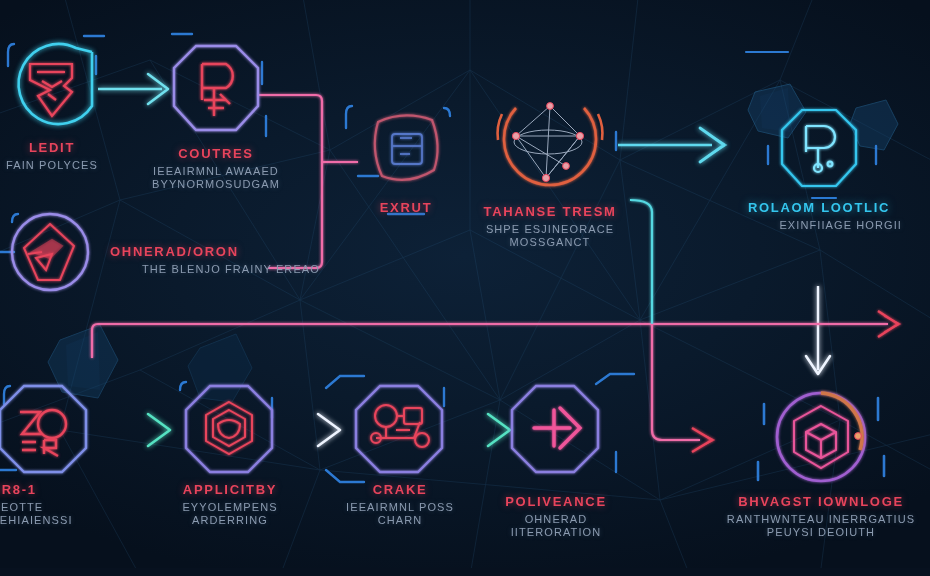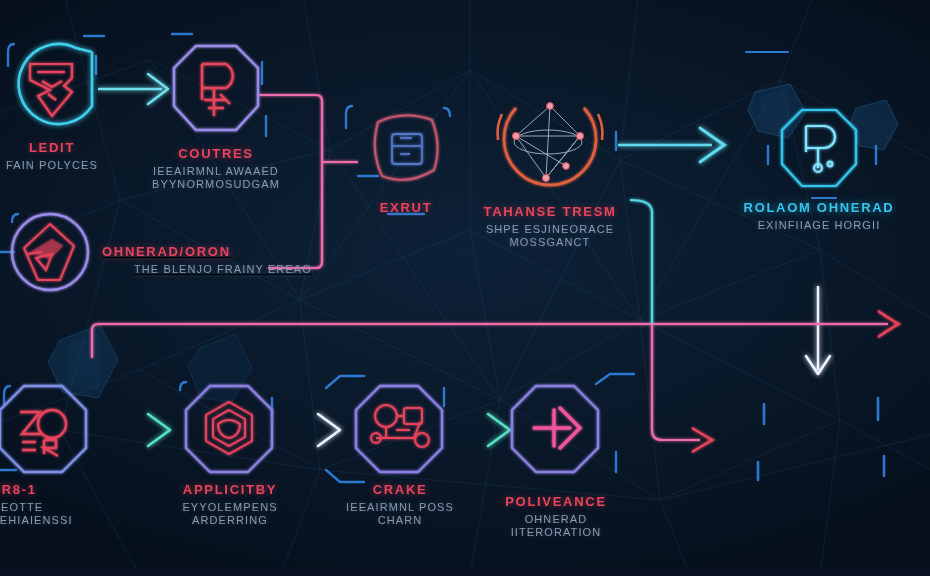--- a/index.html
+++ b/index.html
@@ -225,21 +225,21 @@
   <div class="node" style="left:6px;top:208px;">
     <svg class="shape" width="88" height="88" viewBox="0 0 88 88">
       <circle cx="44" cy="44" r="38" fill="none" stroke="#9a8ce8" stroke-width="2.4" filter="url(#glowSoft)"></circle>
       <g stroke="#e8445c" stroke-width="2" fill="none" filter="url(#glowSoft)">
         <path d="M44 16 L68 38 L54 72 L32 72 L18 40 Z"></path>
         <path d="M26 44 L46 32 L56 38 L44 50 Z" fill="#e8445c" opacity=".45"></path>
         <path d="M30 50 L46 46 L40 62 Z"></path>
         <path d="M22 46 L36 44"></path>
       </g>
     </svg>
-    <div class="lbl" style="left:96px;top:36px;width:180px;text-align:left;text-decoration:underline;">
+    <div class="lbl" style="left:104px;top:36px;width:180px;text-align:left;">
       <div class="title" style="text-align:left;">OHNERAD/ORON</div>
       <div class="sub" style="text-align:center;margin-left:32px;">THE BLENJO FRAINY EREAO</div>
     </div>
   </div>
 
   <div class="node" style="left:358px;top:100px;">
     <svg class="shape" width="96" height="100" viewBox="0 0 96 100">
       <path d="M20 22 Q46 10 74 20 Q84 46 76 70 Q50 86 24 76 Q12 50 20 22 Z" fill="none" stroke="#c0566e" stroke-width="2.2" filter="url(#glowSoft)"></path>
       <g stroke="#5577c8" stroke-width="1.8" fill="none" filter="url(#glowSoft)">
         <rect x="34" y="34" width="30" height="30" rx="3"></rect>
@@ -282,22 +282,22 @@
       <polygon points="24,4 58,4 78,24 78,58 58,80 24,80 4,58 4,24" fill="none" stroke="#34c6ee" stroke-width="2.2" filter="url(#glowSoft)"></polygon>
       <g stroke="#7fe4ff" stroke-width="2.2" fill="none" filter="url(#glowSoft)">
         <path d="M28 20 L28 46"></path>
         <path d="M28 20 L46 20 A11 11 0 0 1 46 42 L28 42"></path>
         <path d="M40 42 L40 62"></path>
         <circle cx="40" cy="62" r="4"></circle>
         <circle cx="52" cy="58" r="2.4"></circle>
       </g>
     </svg>
     <div class="lbl" style="left:-42px;top:94px;width:166px;">
-      <div class="title cy">ROLAOM OHNERAD</div>
-      <div class="sub" style="white-space:normal;">EXINFIIAGE HORGII</div>
+      <div class="title cy">ROLAOM LOOTLIC</div>
+      <div class="sub" style="white-space:normal;text-align:right;">EXINFIIAGE HORGII</div>
     </div>
   </div>
 
   <div class="node" style="left:-4px;top:382px;">
     <svg class="shape" width="96" height="96" viewBox="0 0 96 96">
       <polygon points="28,4 66,4 90,28 90,66 66,90 28,90 4,66 4,28" fill="none" stroke="#7f8fe8" stroke-width="2.4" filter="url(#glowSoft)"></polygon>
       <g stroke="#e8445c" stroke-width="2.4" fill="none" filter="url(#glowSoft)">
         <path d="M24 30 L44 30 L26 52 L46 52"></path>
         <circle cx="56" cy="42" r="14"></circle>
         <path d="M26 60 L40 60 M26 68 L40 68"></path>
@@ -351,14 +351,30 @@
         <path d="M46 28 L46 64"></path>
         <path d="M52 26 L72 46 L52 66"></path>
       </g>
     </svg>
     <div class="lbl" style="left:-22px;top:100px;width:140px;margin-top:12px;">
       <div class="title">POLIVEANCE</div>
       <div class="sub" style="white-space:normal;">OHNERAD IITERORATION</div>
     </div>
   </div>
 
+  <div class="node" style="left:768px;top:384px;">
+    <svg class="shape" width="106" height="106" viewBox="0 0 106 106">
+      <circle cx="53" cy="53" r="44" fill="none" stroke="#a05fd0" stroke-width="2.6" filter="url(#glowSoft)"></circle>
+      <path d="M53 9 A44 44 0 0 1 92 66" fill="none" stroke="#d0764a" stroke-width="3.4" filter="url(#glowSoft)"></path>
+      <circle cx="90" cy="52" r="3.4" fill="#e8a06a" stroke="#e8445c" stroke-width="1"></circle>
+      <g stroke="#e8559a" stroke-width="2" fill="none" filter="url(#glowSoft)">
+        <polygon points="53,22 80,37 80,68 53,84 26,68 26,37"></polygon>
+        <path d="M38 48 L53 40 L68 48 L68 66 L53 74 L38 66 Z"></path>
+        <path d="M38 48 L53 56 L68 48 M53 56 L53 74"></path>
+      </g>
+    </svg>
+    <div class="lbl" style="left:-60px;top:110px;width:226px;">
+      <div class="title">BHVAGST IOWNLOGE</div>
+      <div class="sub" style="white-space:normal;">RANTHWNTEAU INERRGATIUS PEUYSI DEOIUTH</div>
+    </div>
+  </div>
 
 </div>
 
 </body></html>

